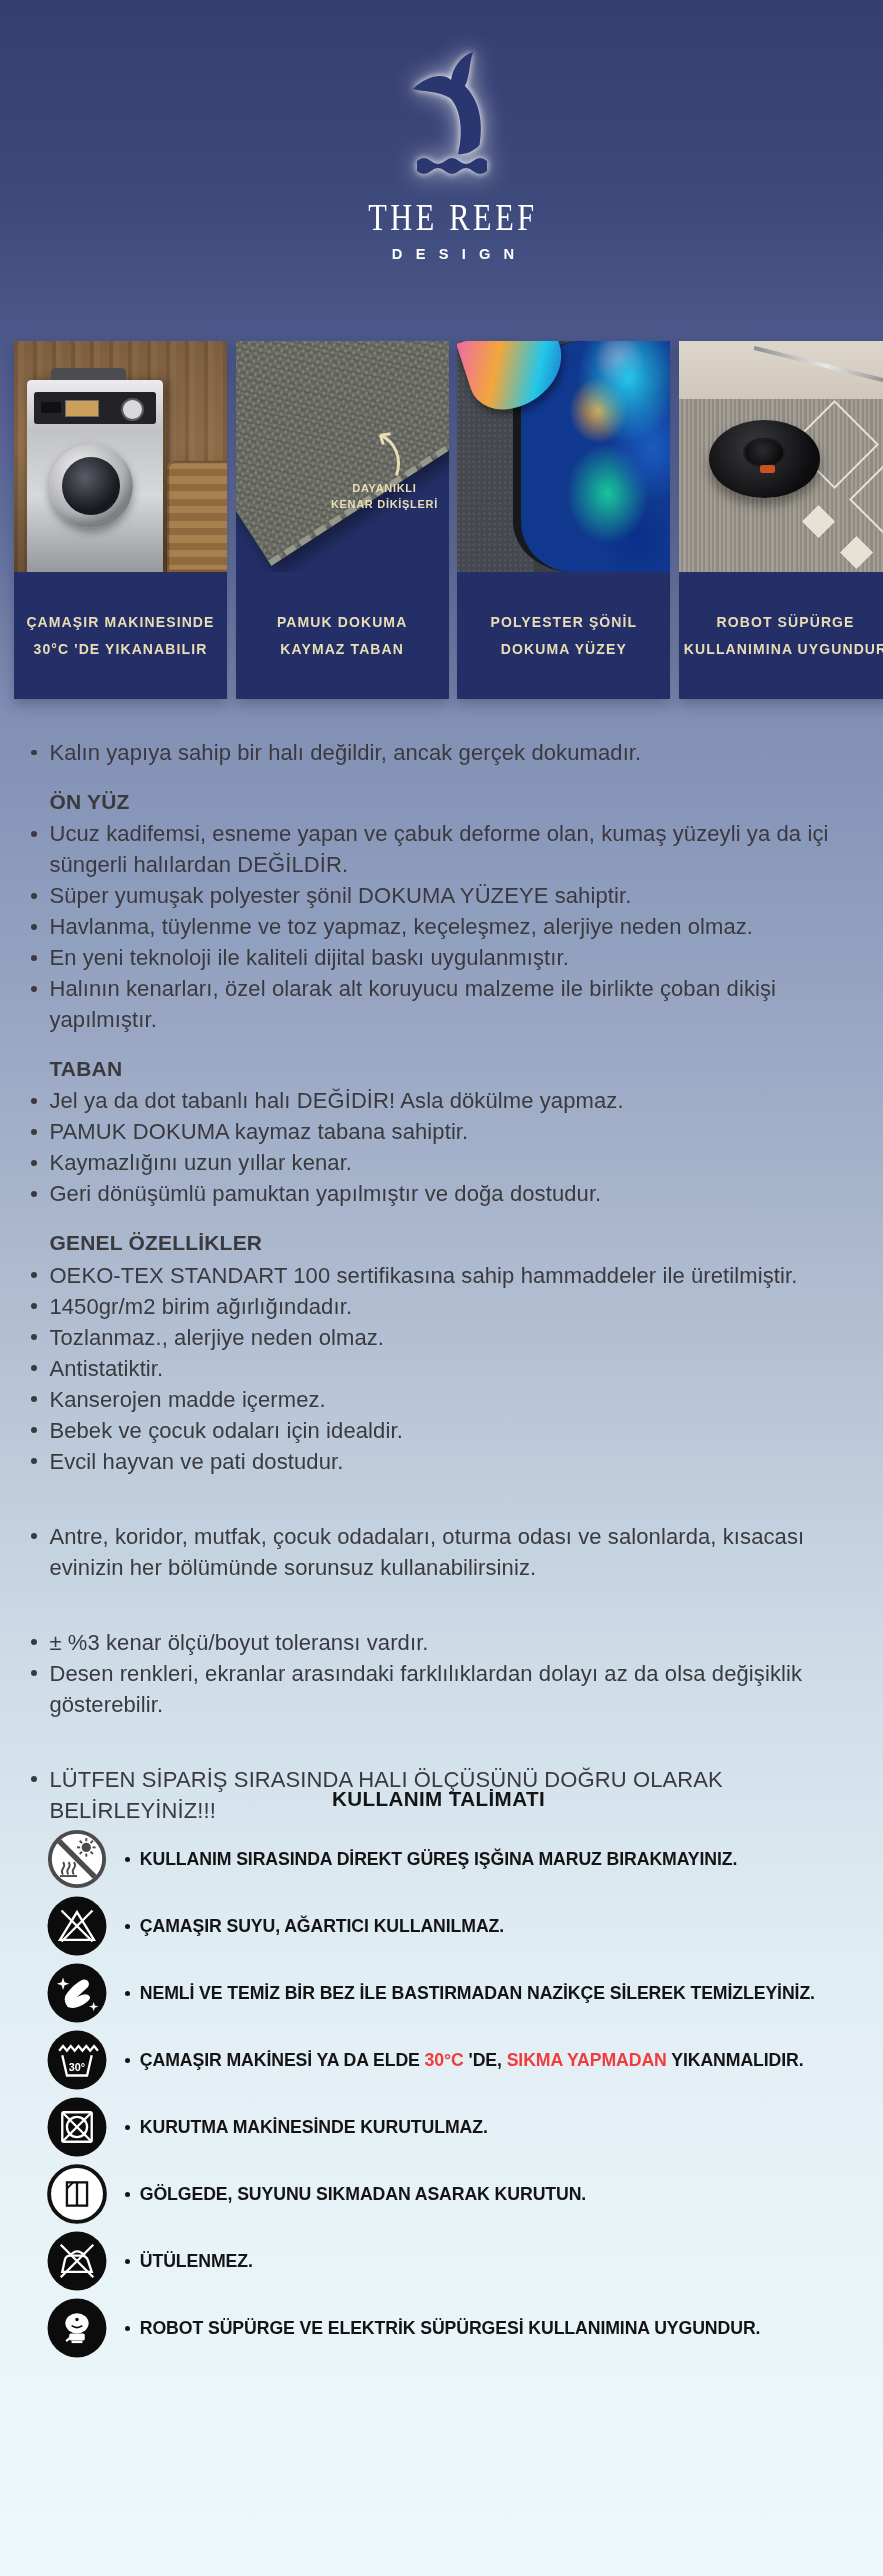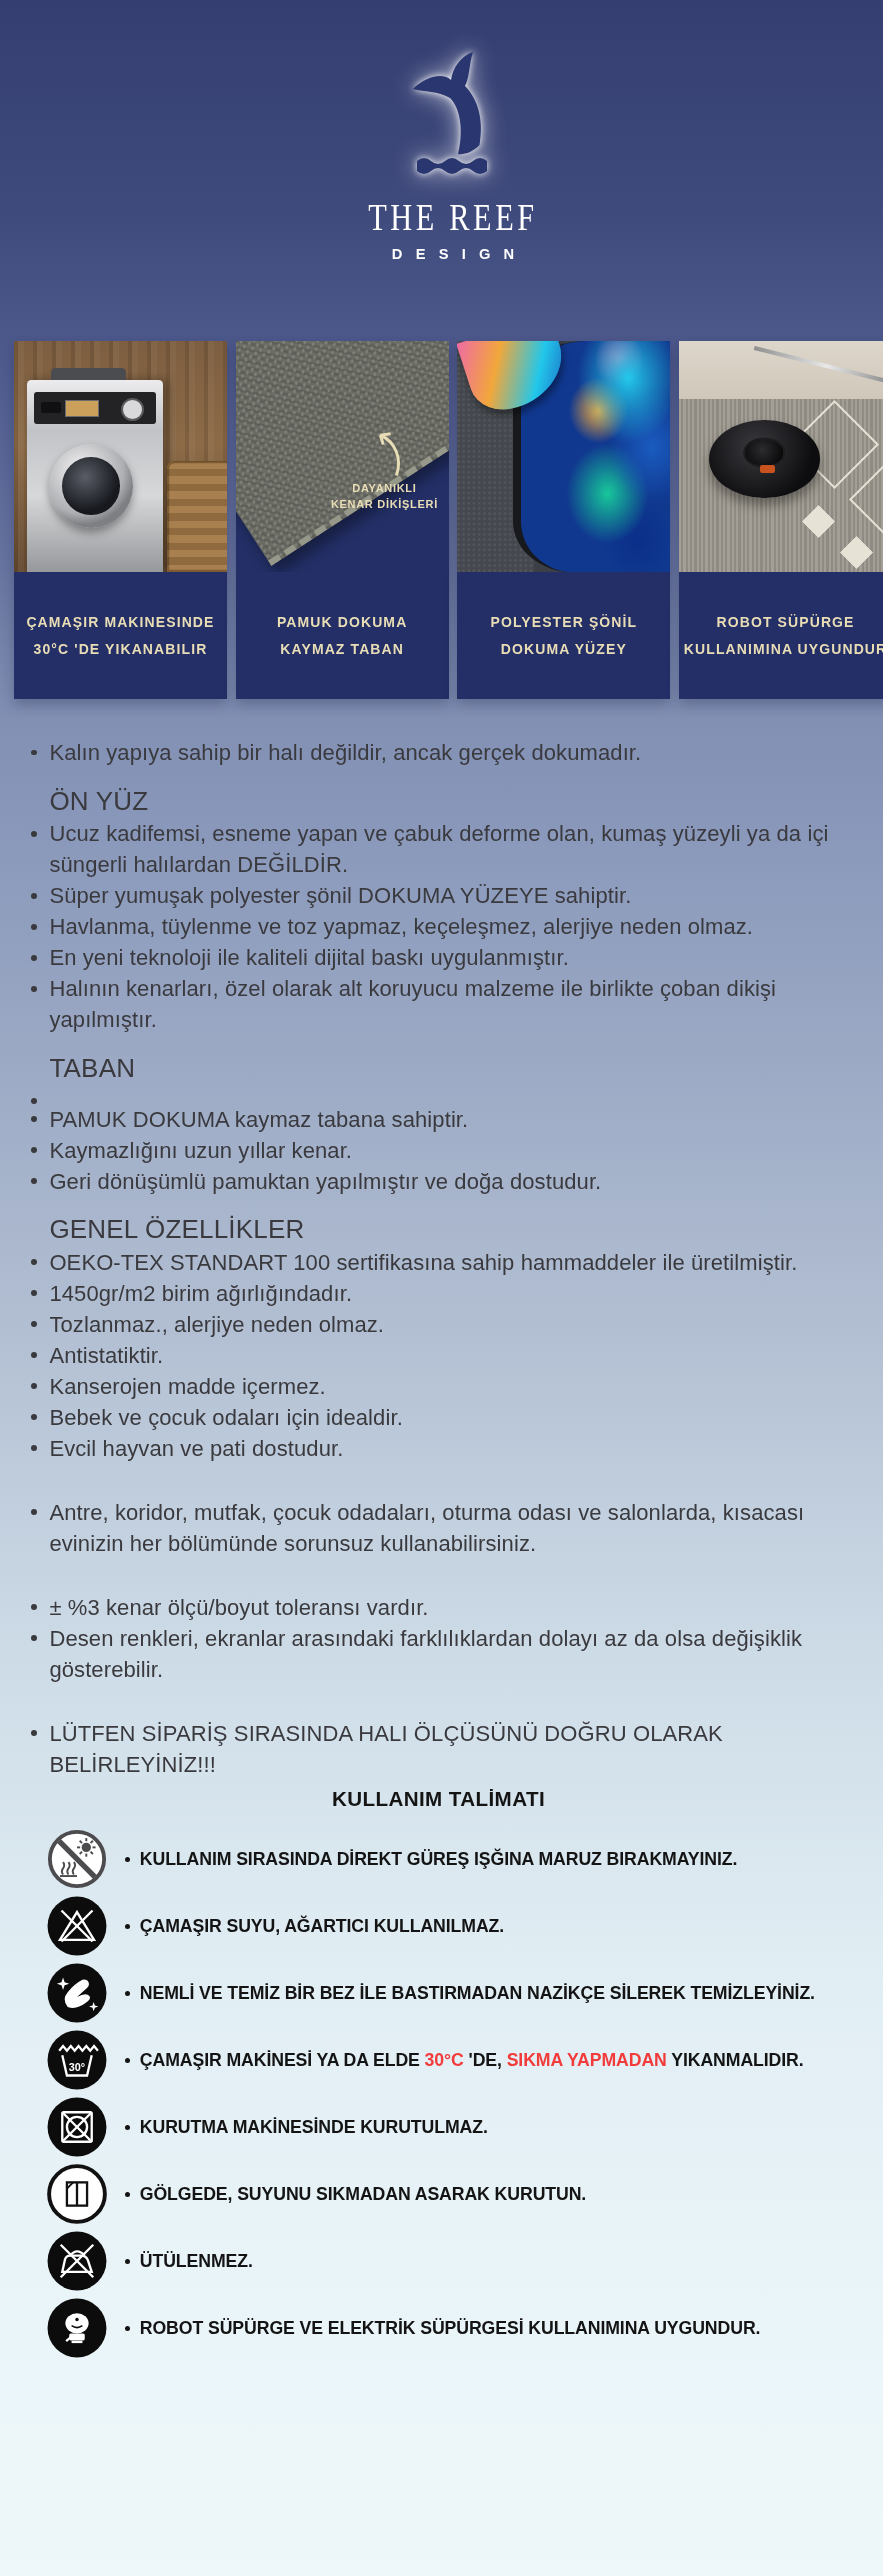--- a/index.html
+++ b/index.html
@@ -77,22 +77,22 @@
   .robot{position:absolute;left:14%;top:34%;width:52%;height:34%;border-radius:50%;
     background:radial-gradient(circle at 42% 34%,#3a3a3e,#0d0d10 70%);box-shadow:0 7.4px 10.3px rgba(0,0,0,.35);}
   .robot .lidar{position:absolute;left:50%;top:42%;width:34%;height:34%;transform:translate(-50%,-50%);border-radius:50%;
     background:radial-gradient(circle at 45% 40%,#2c2c30,#000);border:2.2px solid #1c1c1f;}
   .robot .accent{position:absolute;left:46%;top:58%;width:14%;height:10%;background:#c9531f;border-radius:2.2px;}
   
   .body-wrap{position:absolute;top:737px;left:31px;right:34px;color:#3a3a3e;}
   .b-row{display:flex;align-items:flex-start;}
   .b-dot{flex:none;width:5.9px;height:5.9px;border-radius:50%;background:#3a3a3e;margin:12.5px 12.5px 0 0;}
   .b-text{font-size:22px;line-height:31px;letter-spacing:0.1px;}
-  .sec-title{font-size:26px;font-weight:normal;letter-spacing:0.2px;padding-left:18.4px;margin-top:17.7px;margin-bottom:1.5px;line-height:31px;}
-  .group{margin-top:33px;}
+  .sec-title{font-size:21px;font-weight:bold;letter-spacing:0.2px;padding-left:18.4px;margin-top:17.7px;margin-bottom:1.5px;line-height:31px;}
+  .group{margin-top:44px;}
   
   .care{position:absolute;top:1787px;left:0;right:29px;}
   .care-title{text-align:center;font-size:20.6px;font-weight:bold;color:#141414;letter-spacing:0.4px;margin-bottom:14.7px;}
   .care-row{display:flex;align-items:center;height:67px;padding-left:46px;}
   .care-ic{flex:none;width:62px;height:62px;}
   .care-ic svg{width:62px;height:62px;display:block;}
   .care-dot{flex:none;width:5.2px;height:5.2px;border-radius:50%;background:#141414;margin:0 9.6px 0 17px;}
   .care-text{font-size:17.7px;font-weight:bold;color:#141414;letter-spacing:-0.1px;}
   .seg-red{color:#f23b3b;}
 </style>
@@ -202,20 +202,21 @@
     <span class="b-text">En yeni teknoloji ile kaliteli dijital baskı uygulanmıştır.</span>
   </div>
 
   <div class="b-row">
     <span class="b-dot"></span>
     <span class="b-text">Halının kenarları, özel olarak alt koruyucu malzeme ile birlikte çoban dikişi yapılmıştır.</span>
   </div>
 <div class="sec-title">TABAN</div>
   <div class="b-row">
     <span class="b-dot"></span>
+    <span class="b-text">Jel ya da dot tabanlı halı DEĞİDİR! Asla dökülme yapmaz.</span>
   </div>
 
   <div class="b-row">
     <span class="b-dot"></span>
     <span class="b-text">PAMUK DOKUMA kaymaz tabana sahiptir.</span>
   </div>
 
   <div class="b-row">
     <span class="b-dot"></span>
     <span class="b-text">Kaymazlığını uzun yıllar kenar.</span>

